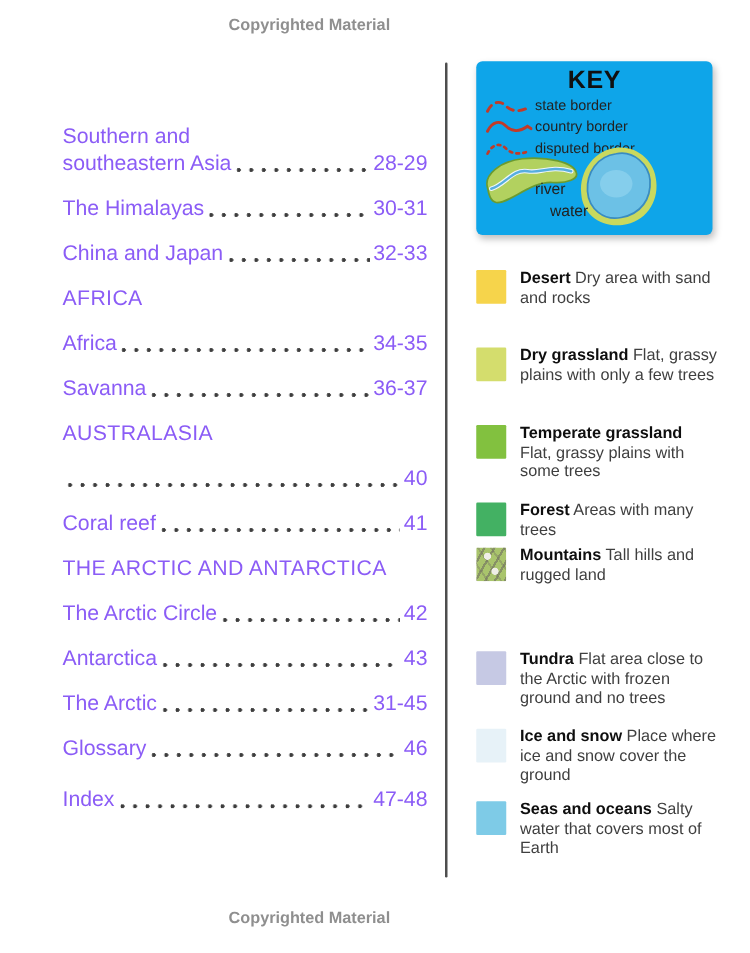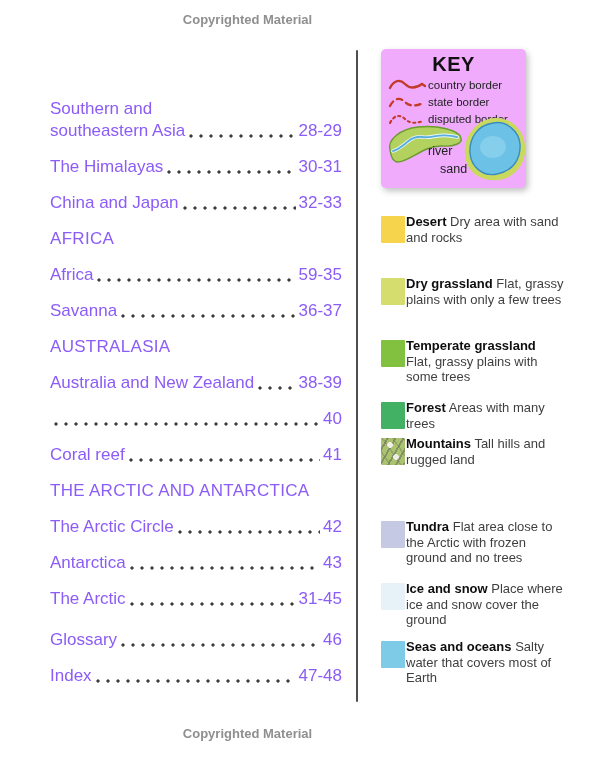--- a/index.html
+++ b/index.html
@@ -33,42 +33,42 @@
   .toc-row.section .toc-label{letter-spacing:.3px;}
 
   
   .divider{
     position:absolute;left:356px;top:50px;width:2px;height:652px;
     background:#4e4e4e;border-radius:2px;
   }
 
   
   .key-box{
-    position:absolute;left:381px;top:49px;width:145px;height:139px;
-    background:#f0abfc;border-radius:5px;
+    position:absolute;left:381px;top:49px;width:189px;height:139px;
+    background:#0ea5e9;border-radius:5px;
     box-shadow:2px 3px 6px rgba(0,0,0,.25);
   }
   .key-title{
     text-align:center;font-weight:bold;font-size:20px;color:#101010;
     padding-top:4px;line-height:22px;letter-spacing:.5px;
   }
   .key-borders{padding:1px 0 0 7px;}
   .key-border-row{display:flex;align-items:center;height:17px;}
   .key-border-row svg{flex:0 0 38px;}
   .key-border-label{font-size:11.5px;color:#222;margin-left:2px;white-space:nowrap;}
   .key-art{position:absolute;left:0;top:0;width:167px;height:139px;}
   .river-svg{position:absolute;left:5px;top:73px;}
   .lake-svg{position:absolute;left:82px;top:67px;}
   .water-label{position:absolute;font-size:12.5px;color:#222;}
   .river-label{left:47px;top:95px;}
   .lake-label{left:59px;top:113px;}
 
   
   .legend{position:absolute;left:381px;top:0;width:195px;}
-  .legend-item{position:absolute;left:0;display:flex;gap:1px;align-items:flex-start;width:195px;}
+  .legend-item{position:absolute;left:0;display:flex;gap:11px;align-items:flex-start;width:195px;}
   .legend-item:nth-of-type(1){top:214px;}
   .legend-item:nth-of-type(2){top:276px;}
   .legend-item:nth-of-type(3){top:338px;}
   .legend-item:nth-of-type(4){top:400px;}
   .legend-item:nth-of-type(5){top:436px;}
   .legend-item:nth-of-type(6){top:519px;}
   .legend-item:nth-of-type(7){top:581px;}
   .legend-item:nth-of-type(8){top:639px;}
   .swatch{flex:0 0 24px;width:24px;height:27px;margin-top:2px;border-radius:1px;}
   .swatch.mountains{
@@ -122,49 +122,41 @@
         <span class="toc-label">AFRICA</span>
 
       </div>
     </div>
 
     <div class="toc-row entry">
 
       <div class="toc-main">
         <span class="toc-label">Africa</span>
         <span class="toc-dots"></span>
-        <span class="toc-pages">59-35</span>
+        <span class="toc-pages">34-35</span>
       </div>
     </div>
 
     <div class="toc-row entry">
 
       <div class="toc-main">
         <span class="toc-label">Savanna</span>
         <span class="toc-dots"></span>
         <span class="toc-pages">36-37</span>
       </div>
     </div>
 
     <div class="toc-row section">
 
       <div class="toc-main">
         <span class="toc-label">AUSTRALASIA</span>
 
       </div>
     </div>
 
-    <div class="toc-row entry">
-
-      <div class="toc-main">
-        <span class="toc-label">Australia and New Zealand</span>
-        <span class="toc-dots"></span>
-        <span class="toc-pages">38-39</span>
-      </div>
-    </div>
 
     <div class="toc-row entry">
 
       <div class="toc-main">
         <span class="toc-dots"></span>
         <span class="toc-pages">40</span>
       </div>
     </div>
 
     <div class="toc-row entry">
@@ -230,50 +222,50 @@
     </div>
   </div>
 
 <div class="divider"></div>
 
 <div class="key-box">
   <div class="key-title">KEY</div>
   <div class="key-borders">
     <div class="key-border-row">
       <svg width="38" height="15" viewBox="0 0 38 15">
+        <path d="M2,12 C6,4 12,3 17,8 C21,12 27,13 35,9" fill="none" stroke="#c23a28" stroke-width="2.3" stroke-dasharray="5.5,4.5" stroke-linecap="round"></path>
+      </svg>
+      <span class="key-border-label">state border</span>
+    </div>
+    <div class="key-border-row">
+      <svg width="38" height="15" viewBox="0 0 38 15">
         <path d="M2,11 C6,3 12,2 17,7 C21,11 27,12 34,7 L37,9" fill="none" stroke="#c23a28" stroke-width="2.3" stroke-linecap="round"></path>
       </svg>
       <span class="key-border-label">country border</span>
-    </div>
-    <div class="key-border-row">
-      <svg width="38" height="15" viewBox="0 0 38 15">
-        <path d="M2,12 C6,4 12,3 17,8 C21,12 27,13 35,9" fill="none" stroke="#c23a28" stroke-width="2.3" stroke-dasharray="5.5,4.5" stroke-linecap="round"></path>
-      </svg>
-      <span class="key-border-label">state border</span>
     </div>
     <div class="key-border-row">
       <svg width="38" height="15" viewBox="0 0 38 15">
         <path d="M2,12 C6,4 12,3 17,8 C21,12 27,13 35,10" fill="none" stroke="#c23a28" stroke-width="2.1" stroke-dasharray="2.2,3.4" stroke-linecap="round"></path>
       </svg>
       <span class="key-border-label">disputed border</span>
     </div>
   </div>
   <div class="key-art">
     <svg class="river-svg" width="78" height="46" viewBox="0 0 78 46">
       <path d="M4,28 C1,18 14,7 32,5 C52,3 73,8 75,16 C77,21 68,25 56,24 C38,23 22,41 11,40 C6,39 5,33 4,28 Z" fill="#b2d15f" stroke="#6b9b30" stroke-width="1.4"></path>
       <path d="M7,29 C18,26 24,13 36,15 C46,17 54,10 71,15" fill="none" stroke="#eef6fb" stroke-width="3.6" stroke-linecap="round"></path>
       <path d="M7,29 C18,26 24,13 36,15 C46,17 54,10 71,15" fill="none" stroke="#57aede" stroke-width="1.9" stroke-linecap="round"></path>
     </svg>
     <svg class="lake-svg" width="64" height="66" viewBox="0 0 64 66">
       <path d="M32,2 C47,1 61,13 62,29 C64,46 53,62 35,64 C17,66 3,55 2,39 C0,21 13,3 32,2 Z" fill="#c9d95e"></path>
       <path d="M30,7 C44,4 56,16 57,28 C58,43 50,55 34,58 C20,61 8,51 7,37 C6,22 15,9 30,7 Z" fill="#6cc1e6" stroke="#3a8cc0" stroke-width="1.4" stroke-linejoin="round"></path>
       <ellipse cx="30" cy="31" rx="13" ry="11" fill="#8ed2ee" opacity="0.75"></ellipse>
     </svg>
     <span class="water-label river-label">river</span>
-    <span class="water-label lake-label">sand</span>
+    <span class="water-label lake-label">water</span>
   </div>
 </div>
 
 <div class="legend">
 
     <div class="legend-item">
       <div class="swatch" style="background: rgb(246, 212, 75);"></div>
       <p class="legend-text"><b>Desert</b> <span>Dry area with sand and rocks</span></p>
     </div>
 

